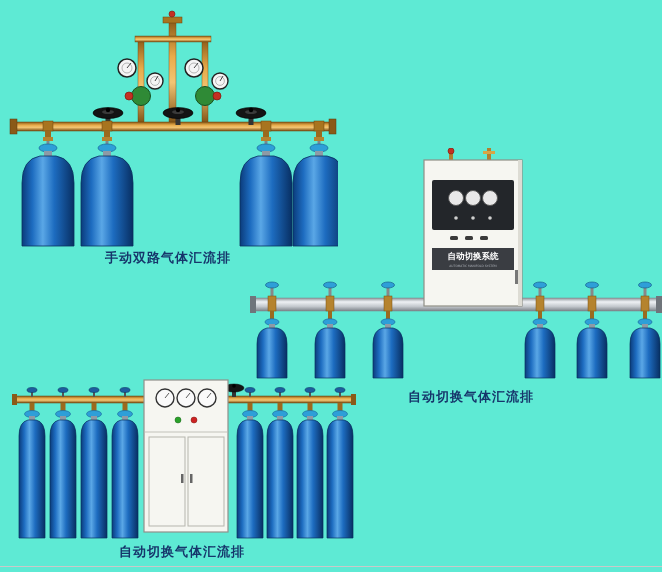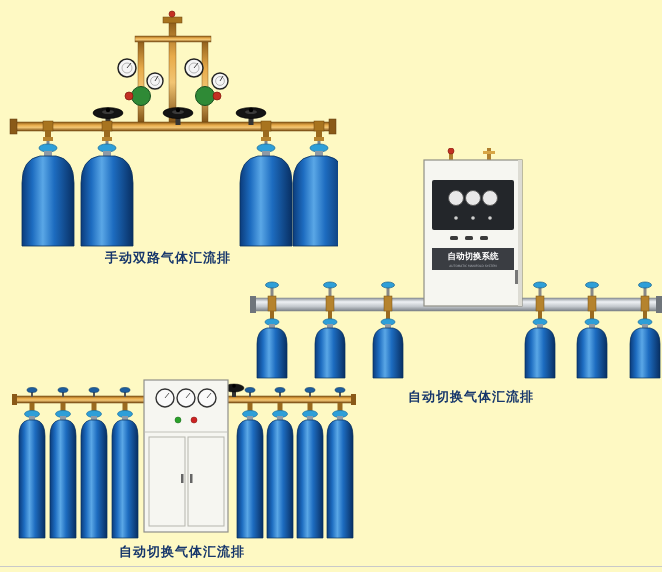--- a/index.html
+++ b/index.html
@@ -1,17 +1,17 @@
 <!DOCTYPE html>
 <html><head>
 <meta charset="utf-8">
 <style>
   html,body{margin:0;padding:0;background:#ffffff;}
   #stage{
-    position:relative;width:662px;height:572px;background:#fef9c3;
+    position:relative;width:662px;height:572px;background:#5eead4;
     font-family:"DejaVu Sans","Liberation Sans",sans-serif;overflow:hidden;
   }
   .figure{position:absolute;text-decoration:underline;}
   .caption{
     position:absolute;margin:0;text-align:center;
     font-size:13px;font-weight:bold;letter-spacing:1px;color:#16366b;
     font-family:"DejaVu Sans","Liberation Sans",sans-serif;
   }
   svg{display:block;}
   .bottom-line{

